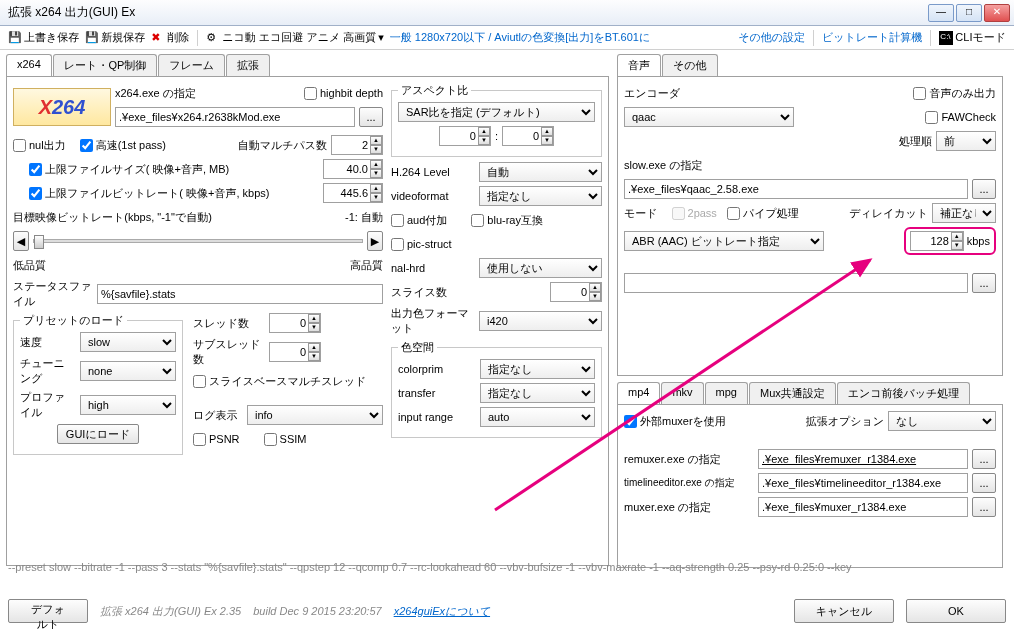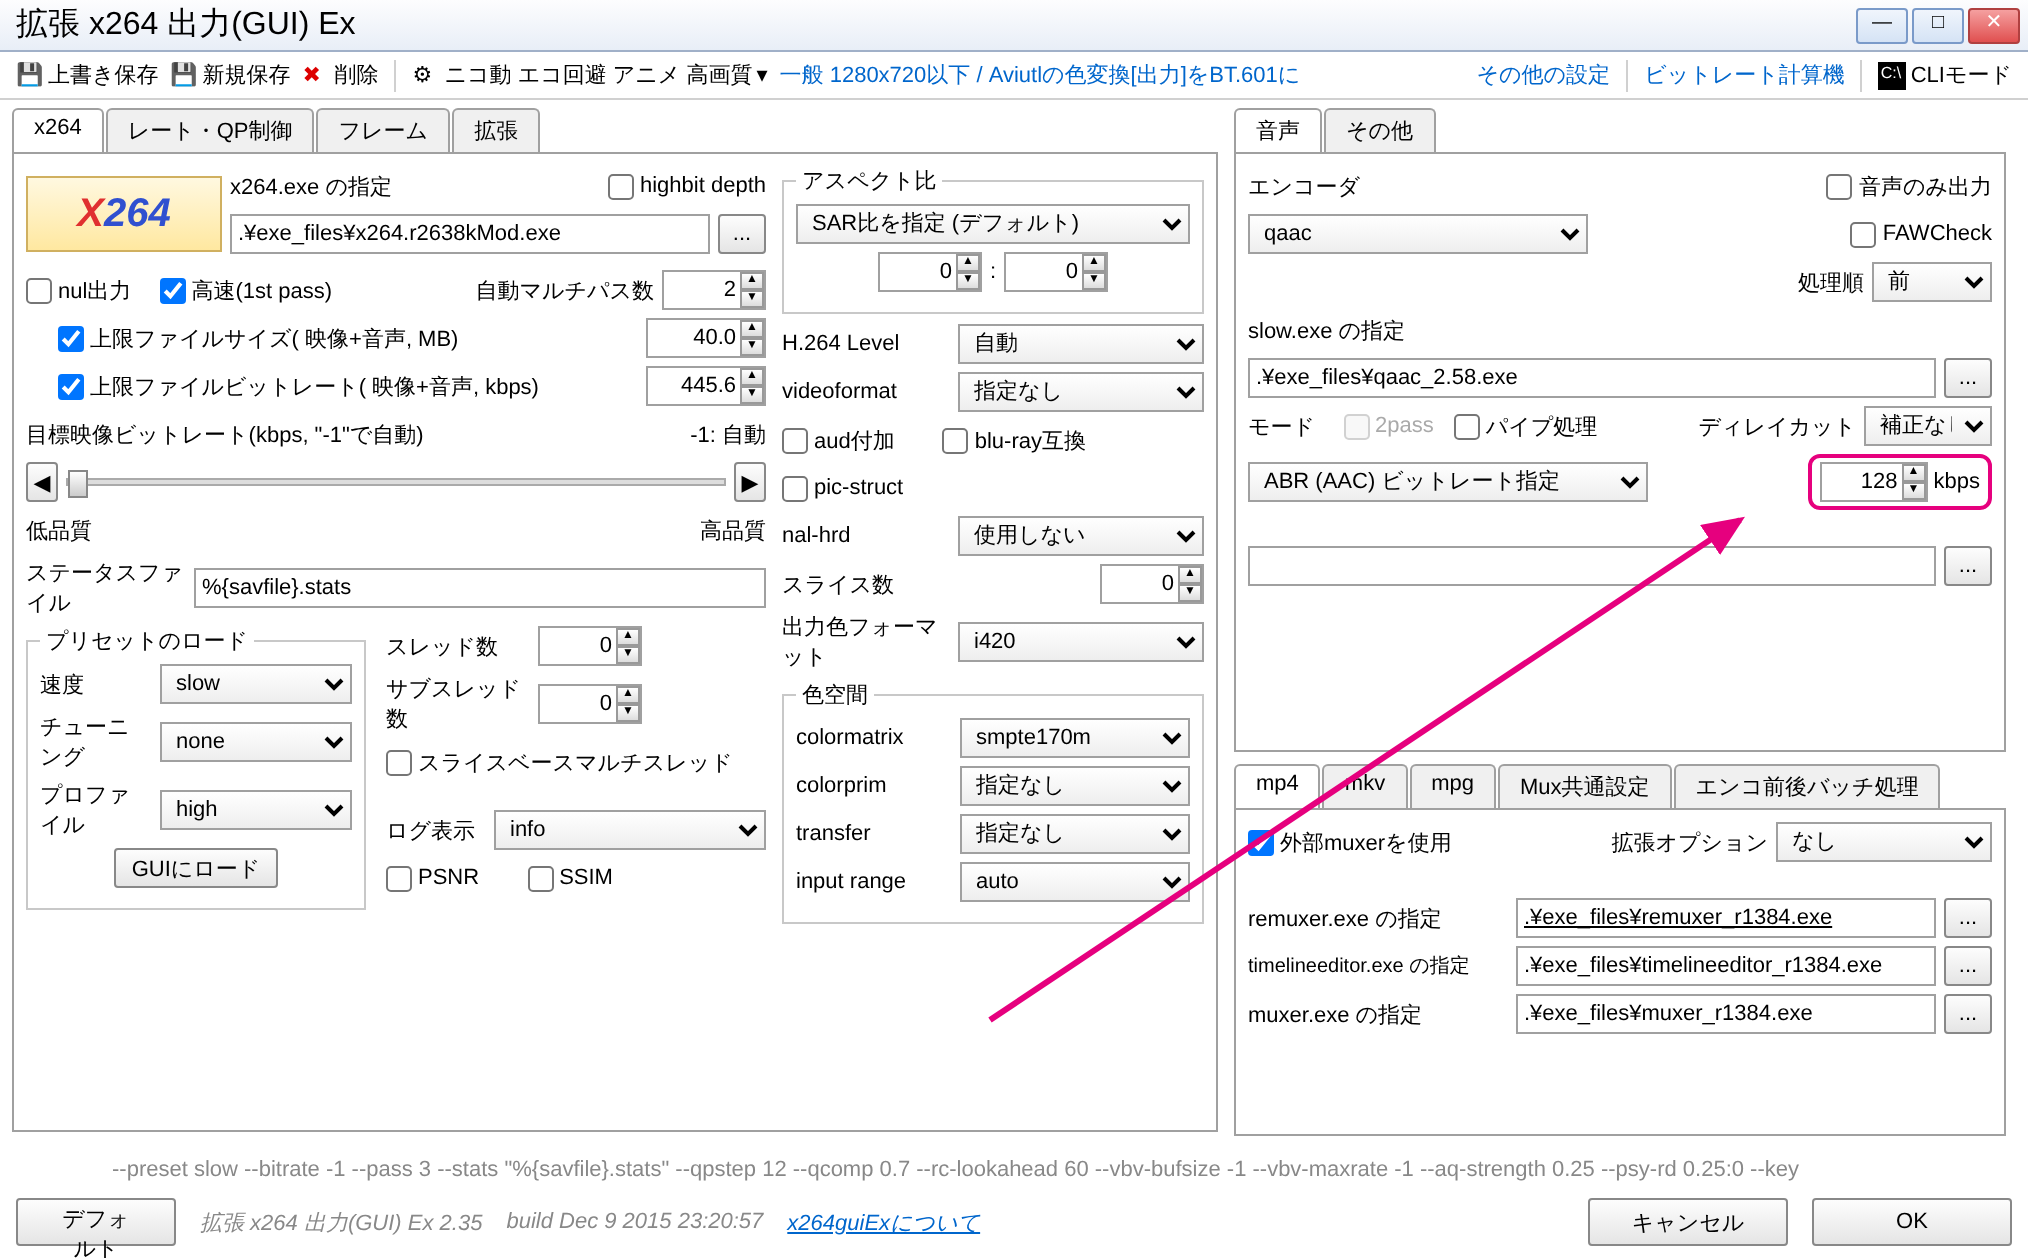--- a/index.html
+++ b/index.html
@@ -1,18 +1,18 @@
 <!DOCTYPE html>
 <html><head>
 <meta charset="utf-8">
 <style>
 * { box-sizing: border-box; margin: 0; padding: 0; }
 body { font-family: "MS UI Gothic", "Meiryo", sans-serif; font-size: 11px; background: #fff; width: 1014px; height: 629px; overflow: hidden; position: relative; }
 .titlebar { height: 26px; background: linear-gradient(#fdfdfe, #e8eef7); border-bottom: 1px solid #a0b0c8; display: flex; align-items: center; padding: 0 4px; }
-.title-text { flex: 1; padding-left: 4px; font-size: 16px; }
+.title-text { flex: 1; padding-left: 4px; font-size: 12px; }
 .win-btns { display: flex; gap: 2px; }
 .win-btn { width: 26px; height: 18px; border: 1px solid #7a9ac9; background: linear-gradient(#f0f5fc,#d5e3f5); border-radius: 2px; text-align: center; font-size: 10px; line-height: 14px; cursor: pointer; }
 .win-close { background: linear-gradient(#f5a0a0,#e05050); color: #fff; border-color: #b04040; }
 .toolbar { height: 24px; display: flex; align-items: center; gap: 6px; padding: 2px 8px; border-bottom: 1px solid #d0d0d0; font-size: 11px; }
 .tb-item { display: flex; align-items: center; gap: 2px; cursor: pointer; }
 .tb-sep { width: 1px; height: 16px; background: #d0d0d0; margin: 0 2px; }
 .tb-link { color: #0066cc; cursor: pointer; }
 .icon { width: 14px; height: 14px; display: inline-block; }
 .main { display: flex; height: 528px; }
 .left-pane { width: 615px; padding: 4px 6px 0 6px; }
@@ -31,21 +31,21 @@
 .spin-btns span { height: 9px; background: linear-gradient(#fff,#ddd); border: 1px solid #999; font-size: 6px; text-align: center; line-height: 6px; cursor: pointer; }
 .btn { border: 1px solid #888; background: linear-gradient(#fdfdfd,#e5e5e5); padding: 2px 8px; font-size: 11px; cursor: pointer; border-radius: 2px; height: 20px; }
 .btn-dots { width: 24px; padding: 0; }
 .cb { display: flex; align-items: center; gap: 3px; font-size: 11px; }
 .cb input { width: 13px; height: 13px; }
 .slider-track { flex: 1; height: 4px; background: #ddd; border: 1px solid #aaa; position: relative; }
 .slider-thumb { position: absolute; top: -5px; width: 10px; height: 14px; background: linear-gradient(#fff,#ccc); border: 1px solid #888; }
 .x264-logo { width: 98px; height: 38px; border: 1px solid #d0b060; background: linear-gradient(#fff8e0,#ffe8a0); display: flex; align-items: center; justify-content: center; font-size: 20px; font-weight: bold; font-style: italic; }
 .x264-logo .x { color: #e03030; }
 .x264-logo .n { color: #3050d0; }
-.status-line { position: absolute; bottom: 38px; left: 8px; right: 8px; color: #888; font-size: 11px; white-space: nowrap; overflow: hidden; margin-left: 48px; }
+.status-line { position: absolute; bottom: 56px; left: 8px; right: 8px; color: #888; font-size: 11px; white-space: nowrap; overflow: hidden; }
 .bottom-bar { position: absolute; bottom: 4px; left: 8px; right: 8px; display: flex; align-items: center; gap: 12px; height: 28px; }
 .bottom-bar .btn { height: 24px; padding: 2px 20px; }
 .info-text { color: #888; font-size: 11px; font-style: italic; }
 .link { color: #0066cc; text-decoration: underline; font-style: italic; cursor: pointer; }
 .highlight-box { border: 2px solid #e6007e; border-radius: 6px; padding: 2px 4px; display: flex; align-items: center; gap: 3px; }
 .arrow-svg { position: absolute; pointer-events: none; z-index: 10; }
 fieldset { border: 1px solid #c8c8c8; padding: 4px 6px 6px 6px; margin-bottom: 5px; }
 legend { font-size: 11px; padding: 0 3px; }
 </style>
 </head>
@@ -294,24 +294,20 @@
                 <span>▼</span>
               </span></span>
           </div>
         <div class="row">
             <span class="lbl" style="width:84px">出力色フォーマット</span>
             <select style="flex:1"><option>i420</option></select>
           </div>
         <fieldset>
           <legend>色空間</legend>
           <div class="row">
-              <span class="lbl" style="width:78px">colormatrix</span>
-              <select style="flex:1"><option>smpte170m</option></select>
-            </div>
-          <div class="row">
               <span class="lbl" style="width:78px">colorprim</span>
               <select style="flex:1"><option>指定なし</option></select>
             </div>
           <div class="row">
               <span class="lbl" style="width:78px">transfer</span>
               <select style="flex:1"><option>指定なし</option></select>
             </div>
           <div class="row">
               <span class="lbl" style="width:78px">input range</span>
               <select style="flex:1"><option>auto</option></select>

